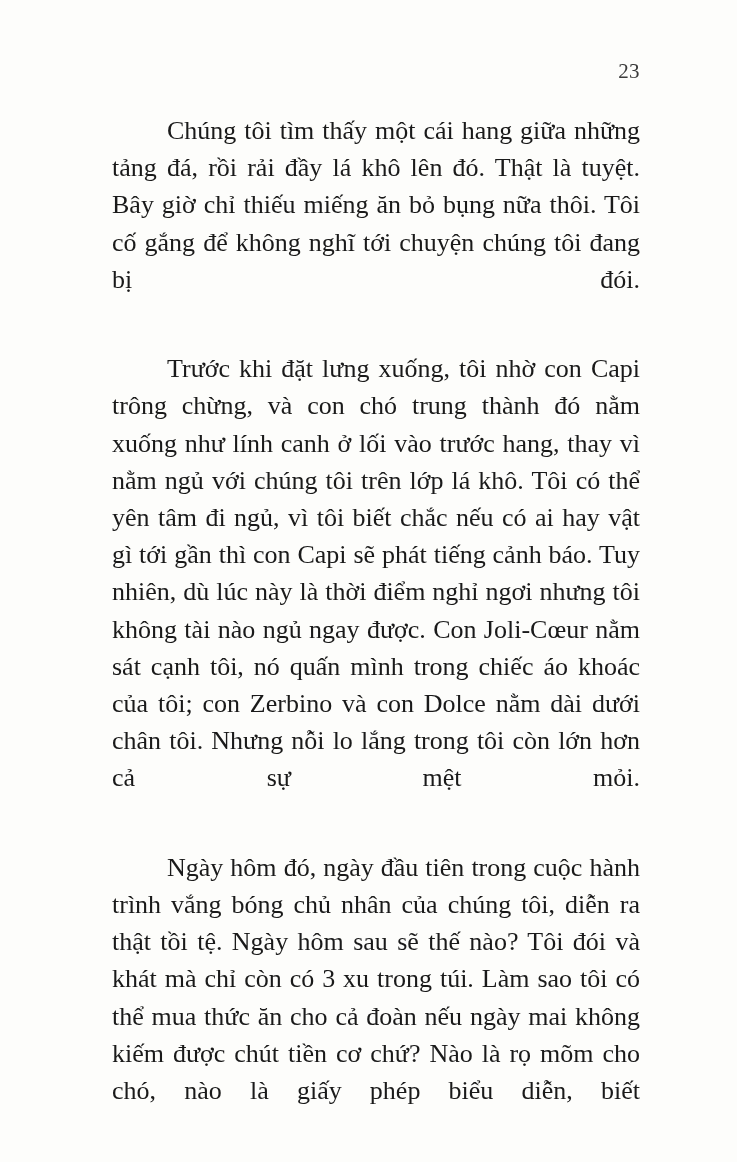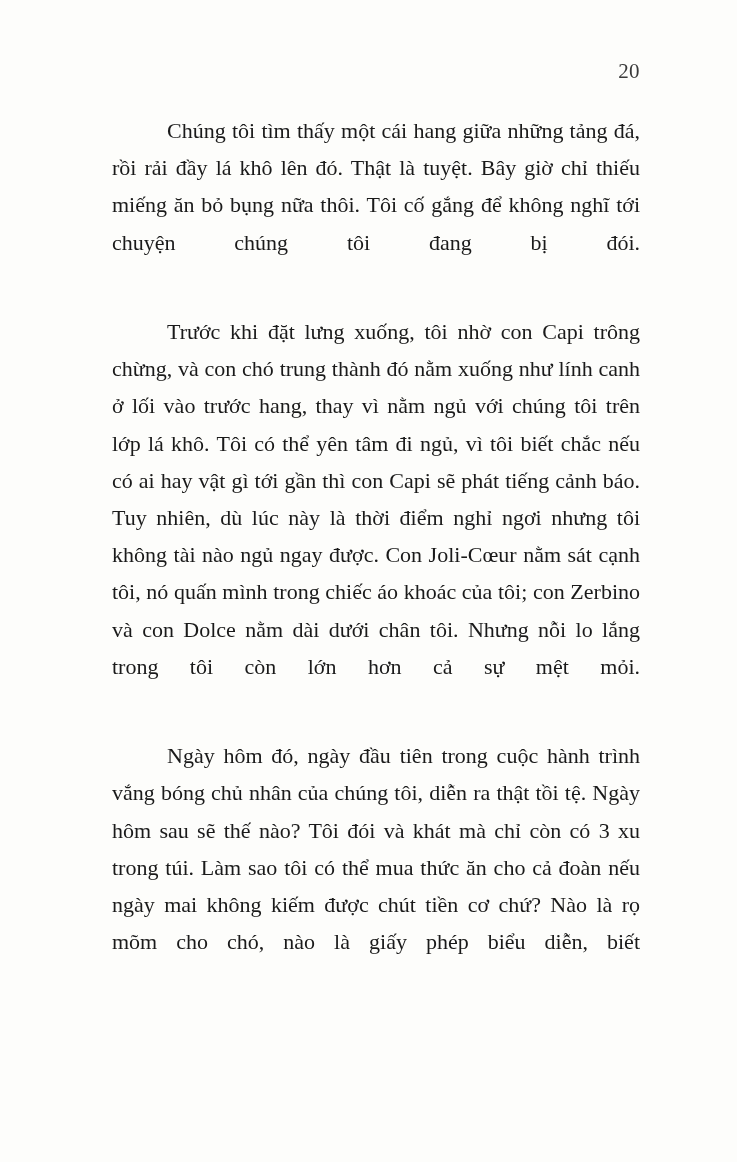--- a/index.html
+++ b/index.html
@@ -44,21 +44,21 @@
 
   
   .textblock {
     position: absolute;
     top: 112px;
     left: 112px;
     width: 528px;
   }
 
   .para {
-    font-size: 22px;
+    font-size: 26px;
     line-height: 37.2px;
     text-align: justify;
     text-justify: inter-word;
     text-indent: 55px;
     margin: 0 0 15px 0;
     word-spacing: 0.1px;
     hyphens: none;
     -webkit-hyphens: none;
   }
   .para:last-child {
@@ -70,21 +70,21 @@
     display: inline-block;
     width: 100%;
   }
 </style>
 </head>
 <body>
 
 <div class="page">
 
   <div class="folio-area">
-    <span class="folio">20</span>
+    <span class="folio">23</span>
   </div>
 
   <div class="textblock">
     <p class="para">Chúng tôi tìm thấy một cái hang giữa những tảng đá, rồi rải đầy lá khô lên đó. Thật là tuyệt. Bây giờ chỉ thiếu miếng ăn bỏ bụng nữa thôi. Tôi cố gắng để không nghĩ tới chuyện chúng tôi đang bị đói.</p>
     <p class="para">Trước khi đặt lưng xuống, tôi nhờ con Capi trông chừng, và con chó trung thành đó nằm xuống như lính canh ở lối vào trước hang, thay vì nằm ngủ với chúng tôi trên lớp lá khô. Tôi có thể yên tâm đi ngủ, vì tôi biết chắc nếu có ai hay vật gì tới gần thì con Capi sẽ phát tiếng cảnh báo. Tuy nhiên, dù lúc này là thời điểm nghỉ ngơi nhưng tôi không tài nào ngủ ngay được. Con Joli-Cœur nằm sát cạnh tôi, nó quấn mình trong chiếc áo khoác của tôi; con Zerbino và con Dolce nằm dài dưới chân tôi. Nhưng nỗi lo lắng trong tôi còn lớn hơn cả sự mệt mỏi.</p>
     <p class="para">Ngày hôm đó, ngày đầu tiên trong cuộc hành trình vắng bóng chủ nhân của chúng tôi, diễn ra thật tồi tệ. Ngày hôm sau sẽ thế nào? Tôi đói và khát mà chỉ còn có 3 xu trong túi. Làm sao tôi có thể mua thức ăn cho cả đoàn nếu ngày mai không kiếm được chút tiền cơ chứ? Nào là rọ mõm cho chó, nào là giấy phép biểu diễn, biết</p>
   </div>
 
 </div>
 

